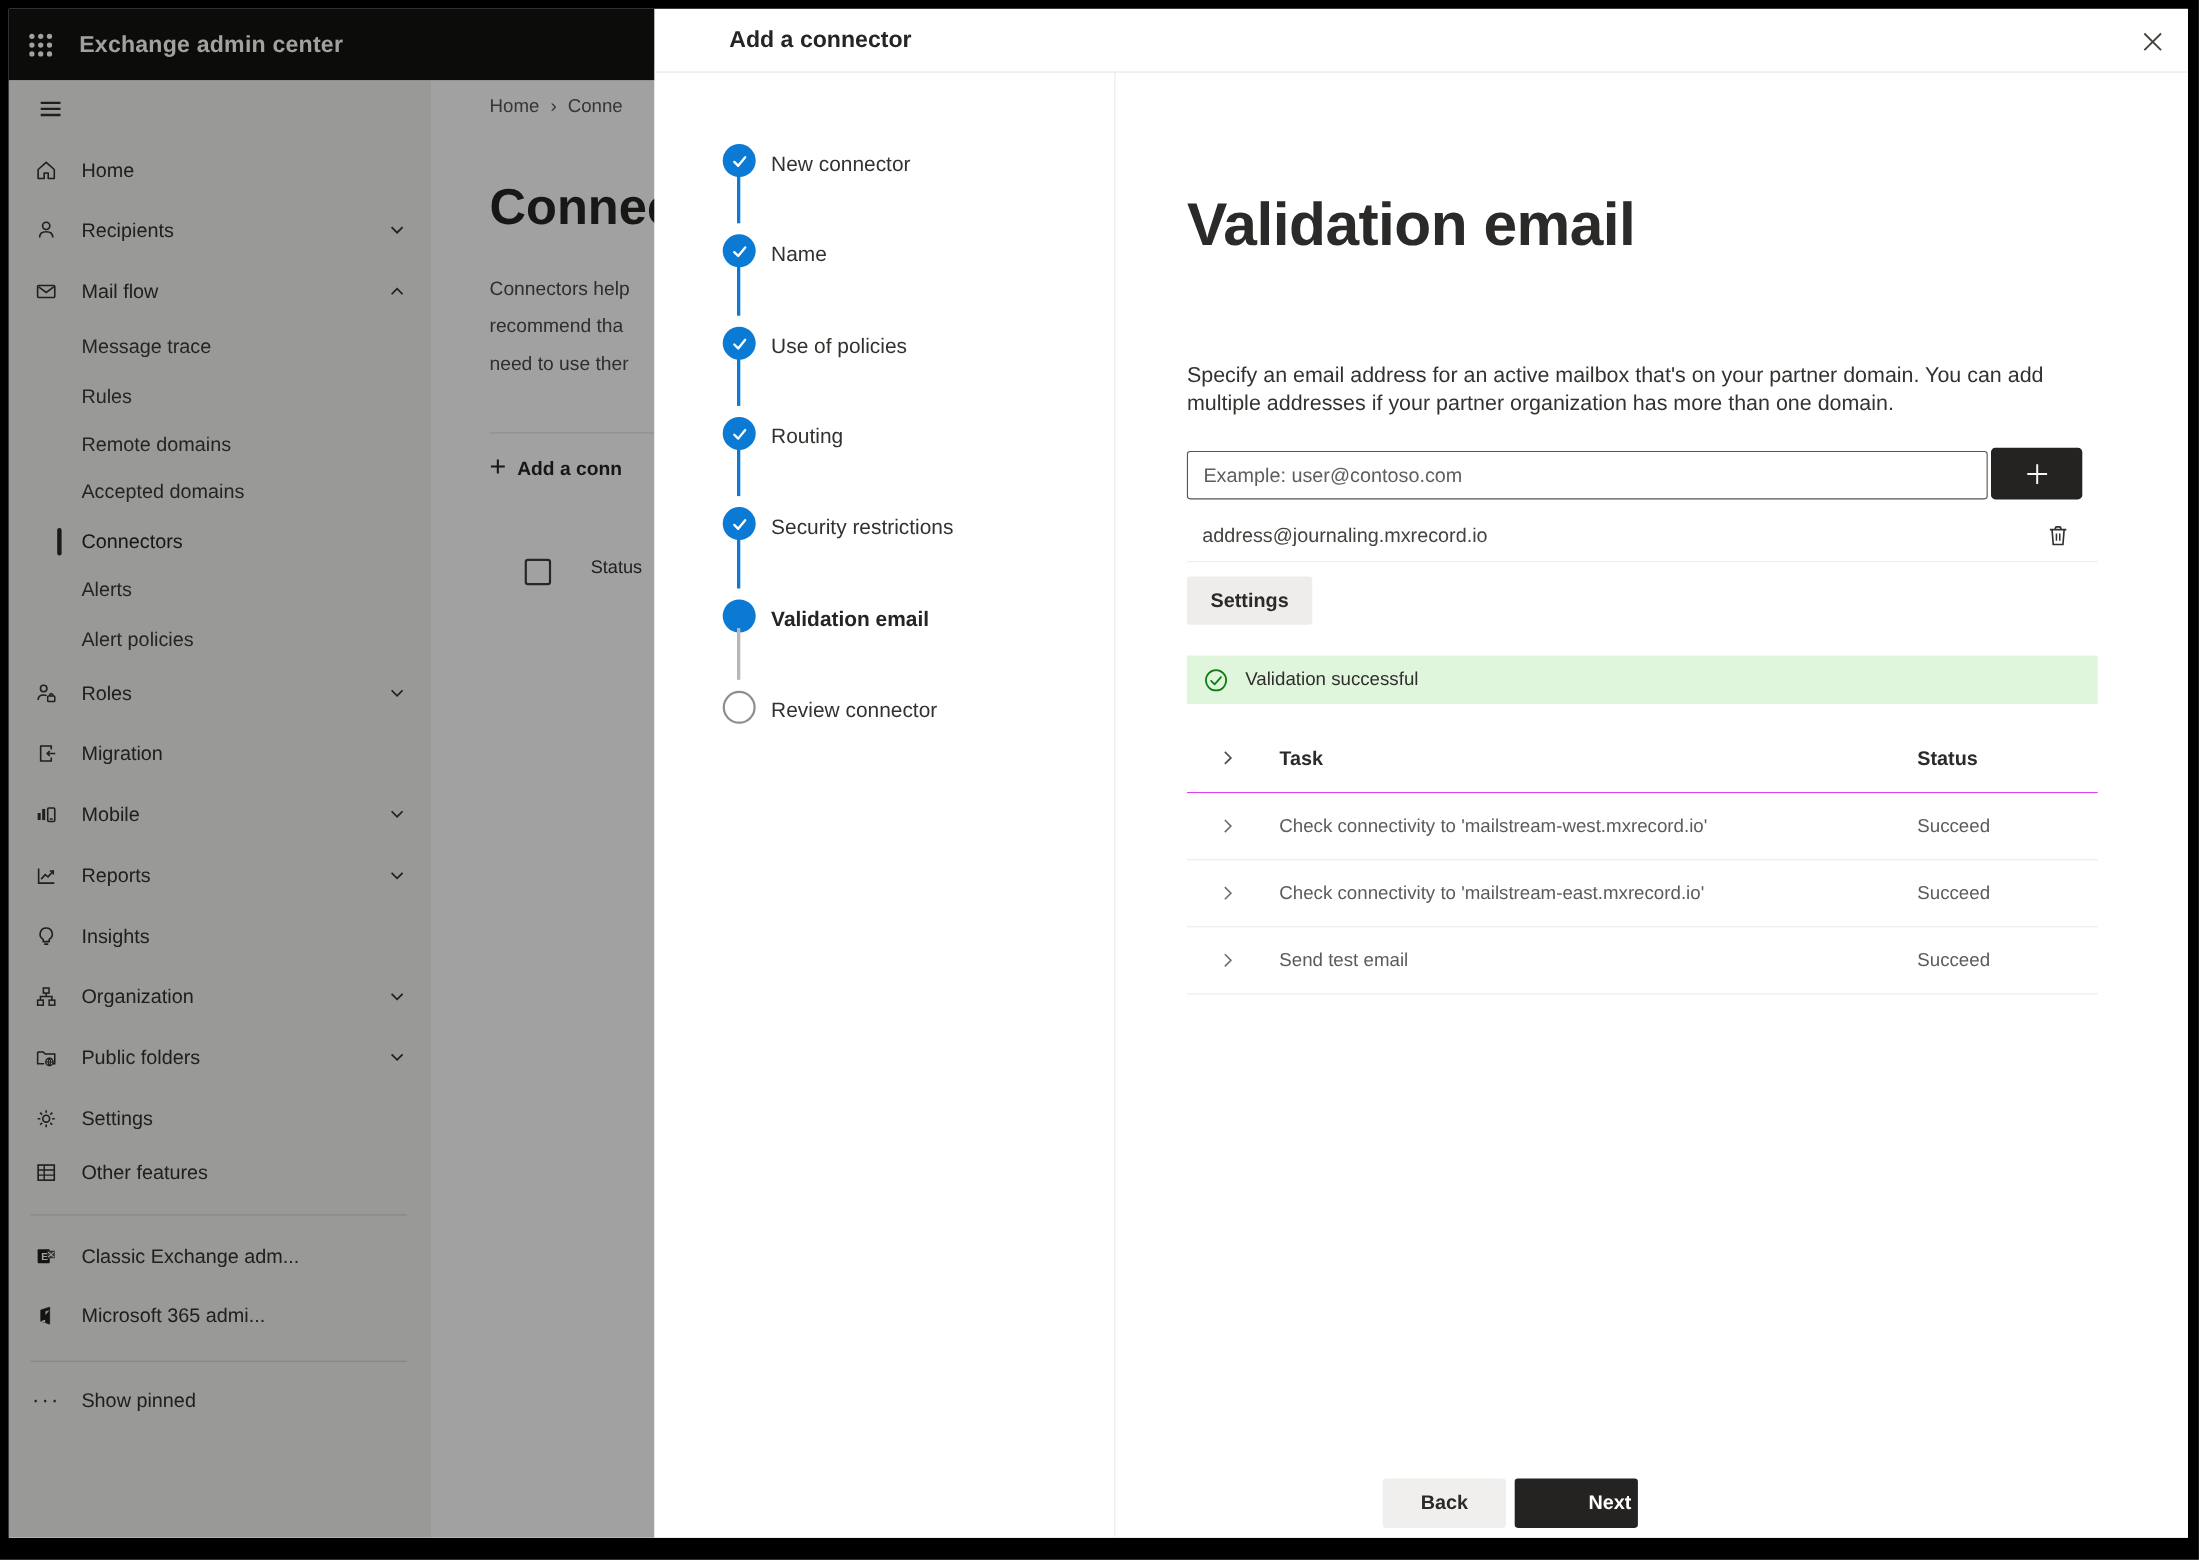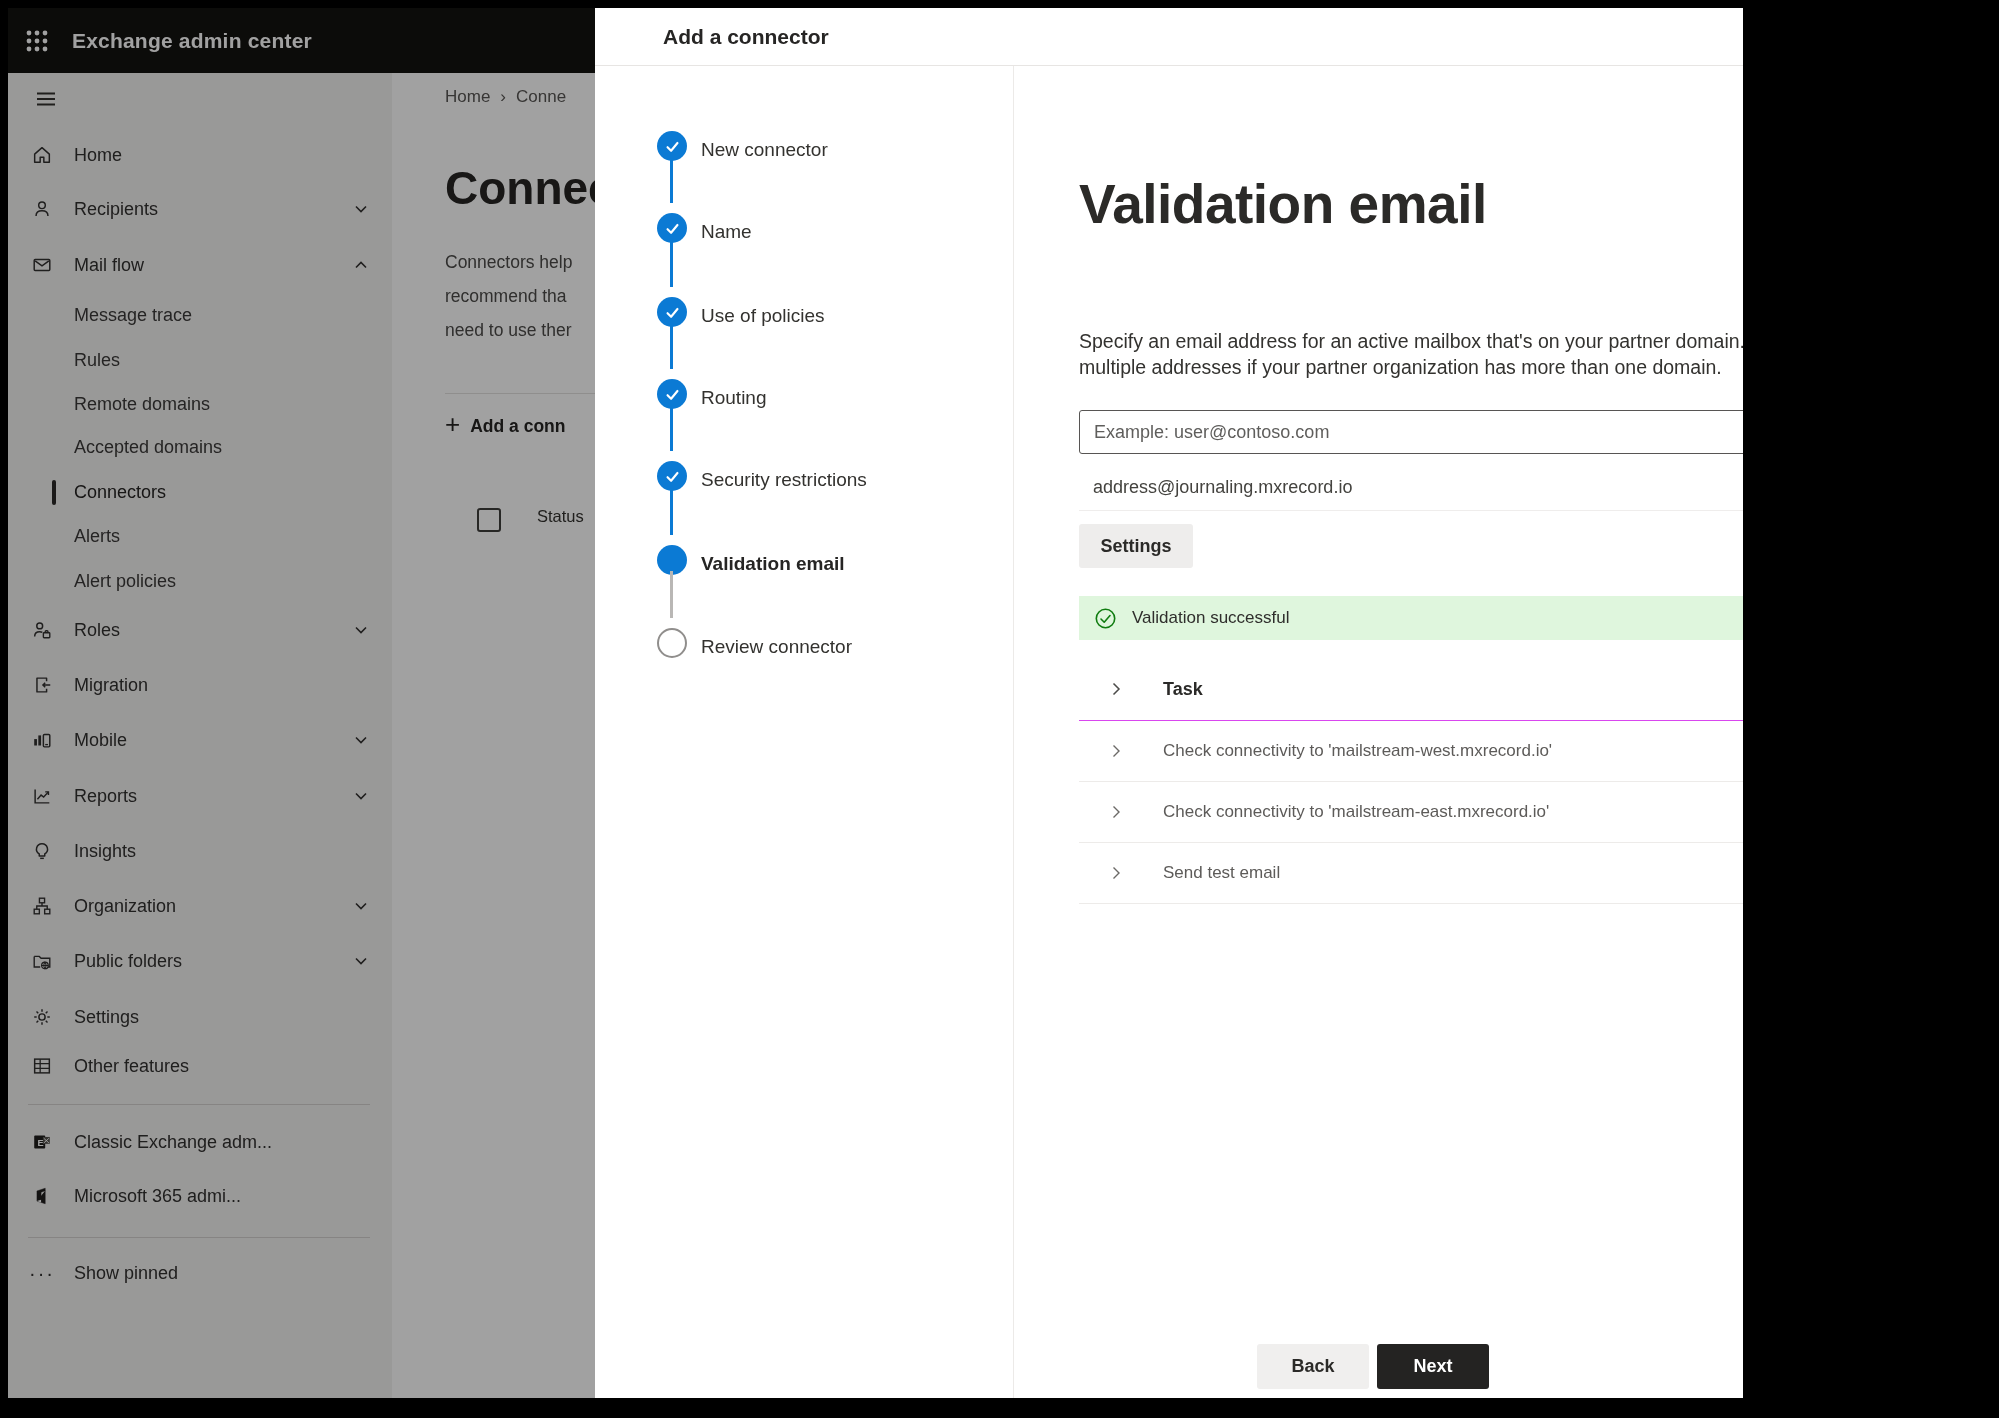--- a/index.html
+++ b/index.html
@@ -1,18 +1,18 @@
 <!DOCTYPE html>
 <html><head>
 <meta charset="utf-8">
 <style>
   html,body{margin:0;padding:0;}
   body{width:1999px;height:1418px;background:#000;position:relative;overflow:hidden;
        font-family:"Liberation Sans",sans-serif;-webkit-font-smoothing:antialiased;}
-  .screen{position:absolute;left:8px;top:8px;width:1735px;height:1390px;background:#fff;overflow:hidden;}
+  .screen{position:absolute;left:8px;top:8px;width:1981px;height:1390px;background:#fff;overflow:hidden;}
 
   
   .appbar{position:absolute;left:0;top:0;width:587px;height:65px;background:#141311;display:flex;align-items:center;}
   .waffle{margin-left:14px;width:30px;height:30px;display:flex;align-items:center;justify-content:center;cursor:pointer;}
   .appbar-title{color:#ffffff;font-size:21px;font-weight:600;margin-left:20px;letter-spacing:.2px;white-space:nowrap;}
 
   
   .sidebar{position:absolute;left:0;top:65px;width:384px;height:1325px;background:#f3f2f1;}
   .hamburger{position:absolute;left:20px;top:8px;width:36px;height:36px;display:flex;align-items:center;justify-content:center;cursor:pointer;}
   .nav-item{position:absolute;left:0;width:384px;height:44px;display:flex;align-items:center;cursor:pointer;}
@@ -76,21 +76,21 @@
   .t-row{display:flex;align-items:center;height:60px;border-bottom:1px solid #edebe9;}
   .t-head{height:62px;border-bottom:1px solid #d946ef;}
   .t-c1{width:84px;box-sizing:border-box;padding-left:28px;display:flex;align-items:center;}
   .t-c2{width:580px;font-size:17px;color:#5d5b59;white-space:nowrap;overflow:hidden;}
   .t-c3{width:164px;font-size:17px;color:#5d5b59;}
   .t-head .t-c2,.t-head .t-c3{font-size:18px;font-weight:700;color:#2b2a28;}
   .rowchev{cursor:pointer;display:flex;}
 
   
   .back-btn{position:absolute;left:662px;top:1336px;width:112px;height:45px;background:#f0efee;border:none;border-radius:3px;font-size:18px;font-weight:600;color:#2b2a28;font-family:"Liberation Sans",sans-serif;cursor:pointer;}
-  .next-btn{position:absolute;left:782px;top:1336px;width:112px;height:45px;background:#242322;border:none;border-radius:3px;font-size:18px;font-weight:600;color:#fff;font-family:"Liberation Sans",sans-serif;cursor:pointer;}
+  .next-btn{position:absolute;left:782px;top:1336px;width:112px;height:45px;background:#242322;border:none;border-radius:3px;font-size:18px;font-weight:600;color:#fff;font-family:"Liberation Sans",sans-serif;cursor:pointer;text-align:right;}
 </style>
 </head>
 <body>
 
 <div class="screen">
 
   <div class="appbar">
     <div class="waffle">
       <svg width="26" height="26" viewBox="0 0 26 26">
         <g fill="#ffffff">

